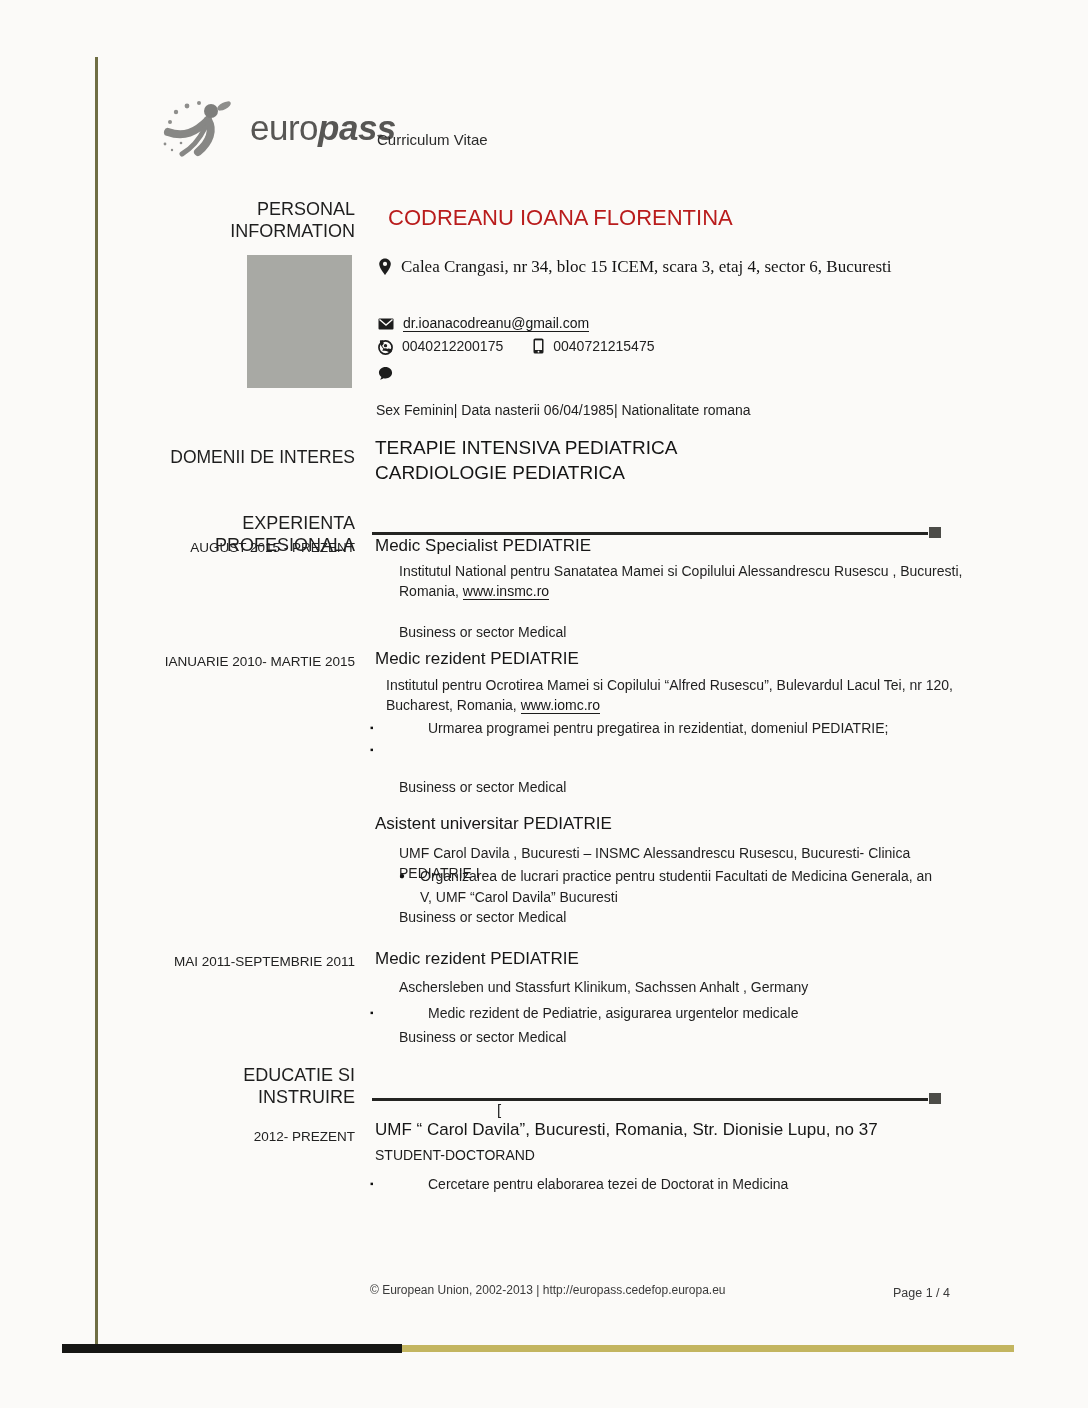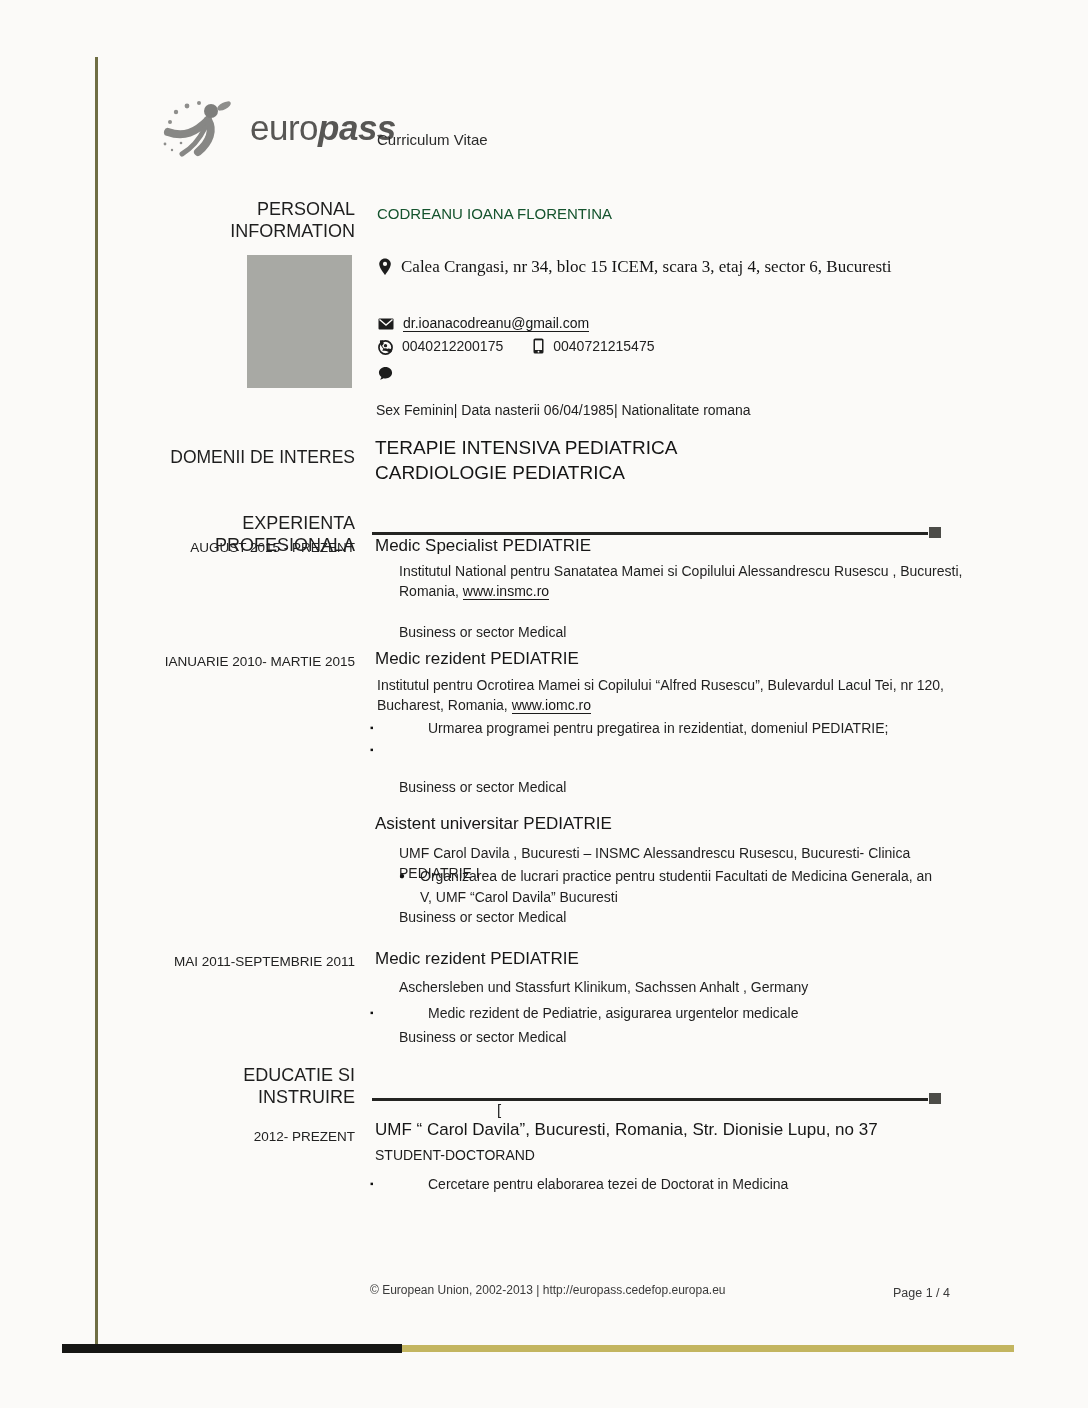--- a/index.html
+++ b/index.html
@@ -69,21 +69,21 @@
       <ellipse cx="66" cy="8" rx="7.5" ry="3.4" fill="#8e8e8c" transform="rotate(-28 66 8)"></ellipse>
     </svg>
   </div>
   <div class="abs logo-txt" style="left:250px;top:108px;"><span>euro</span><span class="logo-pass">pass</span></div>
   <div class="abs cv-label" style="left:377px;top:131px;">Curriculum Vitae</div>
 
   <div class="lcol h-label" style="top:198px;">
     <div>PERSONAL</div>
     <div>INFORMATION</div>
   </div>
-  <div class="abs" style="left:377px;top:205px;font-size:15px;color:#14532d;">CODREANU IOANA FLORENTINA</div>
+  <div class="abs" style="left:388px;top:205px;font-size:22px;color:#b91c1c;">CODREANU IOANA FLORENTINA</div>
 
   <div class="photo"></div>
 
   <div class="contact-row" style="left:378px;top:257px;">
     <span class="icon">
       <svg width="14" height="18" viewBox="0 0 14 18">
           <path d="M7 0.5C3.7 0.5 1.2 3 1.2 6.1c0 4 5.8 11 5.8 11s5.8-7 5.8-11C12.8 3 10.3 0.5 7 0.5z" fill="#1d1d1d"></path>
           <circle cx="7" cy="5.9" r="2.1" fill="#fbfaf8"></circle>
         </svg>
     </span>
@@ -147,21 +147,21 @@
   <div class="rule" style="left:372px;top:532px;width:556px;"></div>
   <div class="rule-sq" style="left:929px;top:527px;"></div>
 
   <div class="lcol date" style="top:540px;">AUGUST 2015 - PREZENT</div>
   <div class="abs title" style="left:375px;top:536px;">Medic Specialist PEDIATRIE</div>
   <div class="abs body" style="left:375px;top:561px;width:568px;"><span>Institutul National pentru Sanatatea Mamei si Copilului Alessandrescu Rusescu , Bucuresti, Romania,</span> <span class="ulink">www.insmc.ro</span></div>
   <div class="abs body" style="left:375px;top:622px;">Business or sector  Medical</div>
 
   <div class="lcol date" style="top:654px;">IANUARIE 2010- MARTIE 2015</div>
   <div class="abs title" style="left:375px;top:649px;">Medic rezident PEDIATRIE</div>
-  <div class="abs body" style="left:353px;top:675px;width:568px;"><span>Institutul pentru Ocrotirea Mamei si Copilului “Alfred Rusescu”, Bulevardul  Lacul Tei, nr 120, Bucharest, Romania,</span> <span class="ulink">www.iomc.ro</span></div>
+  <div class="abs body" style="left:362px;top:675px;width:568px;"><span>Institutul pentru Ocrotirea Mamei si Copilului “Alfred Rusescu”, Bulevardul  Lacul Tei, nr 120, Bucharest, Romania,</span> <span class="ulink">www.iomc.ro</span></div>
   <div class="bullet-row" style="left:370px;top:718px;width:570px;">
     <span class="bmark-sq">▪</span>
     <span class="btext">Urmarea programei pentru pregatirea in rezidentiat, domeniul PEDIATRIE;</span>
   </div>
   <div class="bullet-row" style="left:370px;top:740px;width:570px;">
     <span class="bmark-sq">▪</span>
   </div>
   <div class="abs body" style="left:375px;top:777px;">Business or sector Medical</div>
 
   <div class="abs title" style="left:375px;top:814px;">Asistent universitar PEDIATRIE</div>

